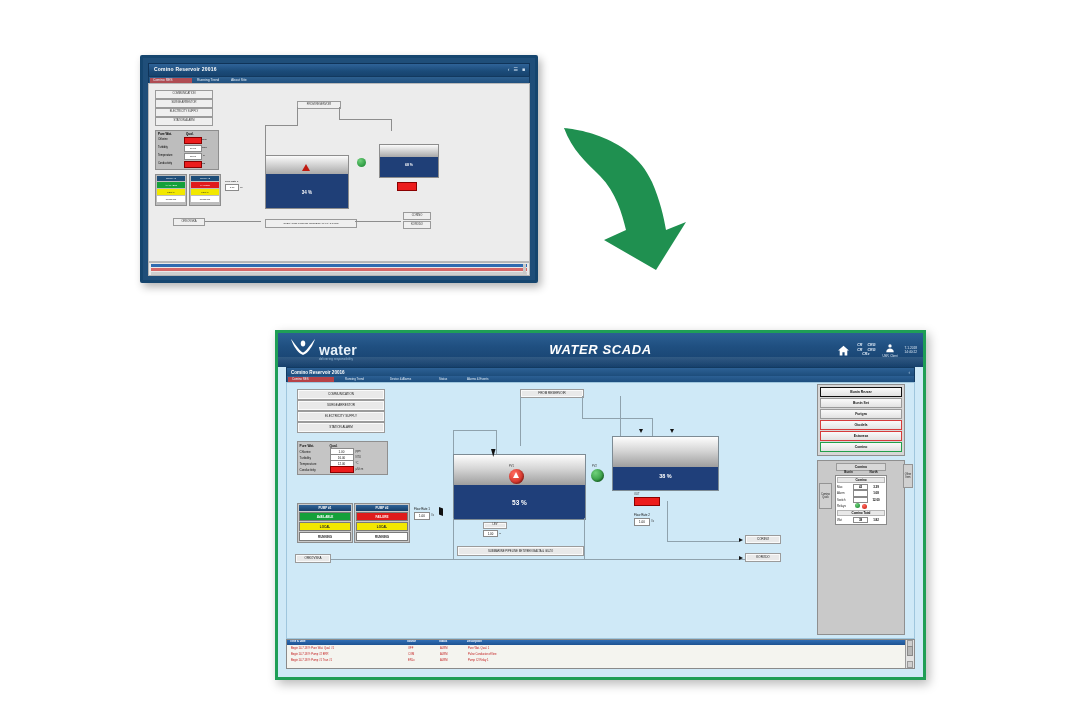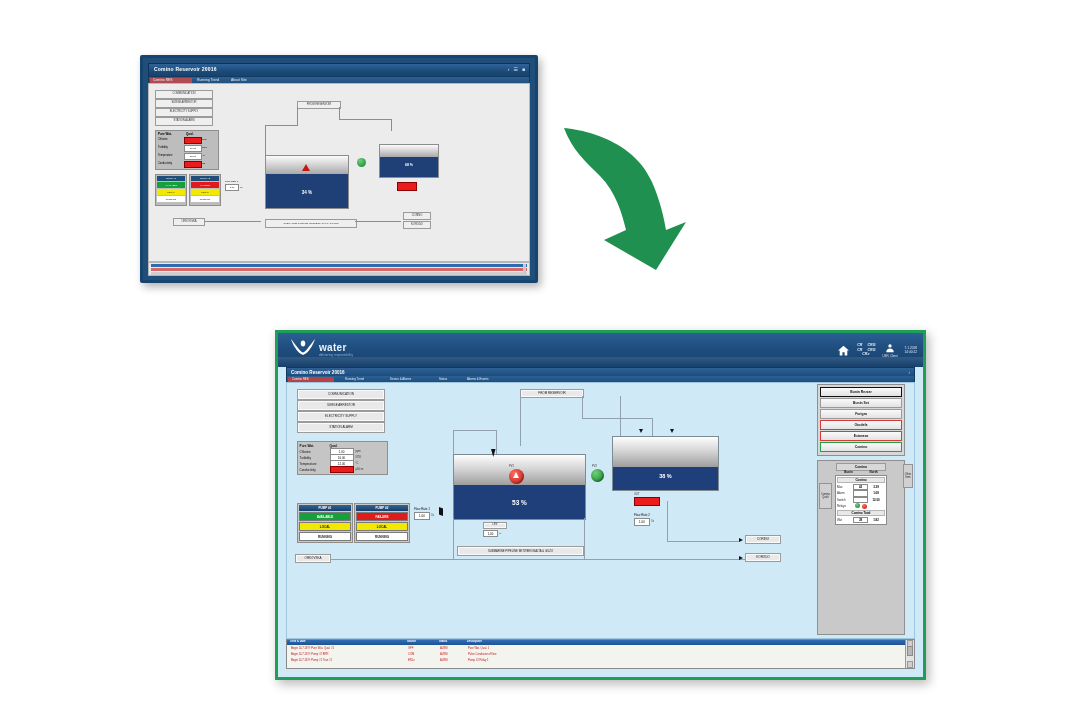--- a/index.html
+++ b/index.html
@@ -79,21 +79,21 @@
     position:absolute;left:0;top:0;right:0;height:34px;
     background:linear-gradient(180deg,#2c5f93 0%,#1f4f80 40%,#16406c 100%);
   }
   #brand-band:after{
     content:"";position:absolute;left:0;right:0;bottom:0;height:10px;
     background:linear-gradient(180deg,rgba(255,255,255,.10),rgba(255,255,255,0));
   }
   #logo-wrap{position:absolute;left:12px;top:4px;display:flex;align-items:flex-start;gap:3px;}
   #logo-mark{width:26px;height:20px;}
   #logo-text{display:flex;flex-direction:column;line-height:1;padding-top:6px;}
-  #logo-name{font-size:10px;color:#e9f2fa;font-weight:bold;letter-spacing:.3px;}
+  #logo-name{font-size:14px;color:#e9f2fa;font-weight:bold;letter-spacing:.3px;}
   #logo-sub{font-size:2.7px;color:#9fc0dc;letter-spacing:.25px;margin-top:1.5px;}
   #app-title{
     position:absolute;left:0;right:0;top:9px;text-align:center;
     font-size:13px;font-style:italic;font-weight:bold;color:#ffffff;letter-spacing:.6px;
   }
   #hdr-right{position:absolute;right:6px;top:4px;height:26px;display:flex;align-items:center;gap:7px;}
   .hdr-codes{display:flex;flex-direction:column;line-height:1.25;font-size:3.6px;color:#e3eefa;font-weight:bold;font-style:italic;}
   .hdr-codes .r{display:flex;gap:5px;}
   #home-ico{width:13px;height:13px;}
   #user-block{display:flex;flex-direction:column;align-items:center;gap:1px;}
@@ -328,20 +328,21 @@
         <svg id="logo-mark" viewBox="0 0 52 40" xmlns="http://www.w3.org/2000/svg">
           <path d="M2,4 C2,4 10,30 26,36 C42,30 50,4 50,4 C50,4 42,14 36,22 C32,27 29,30 26,31 C23,30 20,27 16,22 C10,14 2,4 2,4 Z" fill="#ffffff"></path>
           <ellipse cx="26" cy="13" rx="4.5" ry="6" fill="#ffffff"></ellipse>
         </svg>
         <div id="logo-text">
           <div id="logo-name">water</div>
           <div id="logo-sub">delivering responsibility</div>
         </div>
       </div>
 
+      <div id="app-title">WATER SCADA</div>
 
       <div id="hdr-right">
         <svg id="home-ico" viewBox="0 0 24 24" xmlns="http://www.w3.org/2000/svg">
           <path d="M12 3 L22 12 H19 V21 H14 V15 H10 V21 H5 V12 H2 Z" fill="#ffffff"></path>
         </svg>
         <div class="hdr-codes">
           <div class="r">
               <span>CR</span>
               <span>CRG</span>
             </div>

